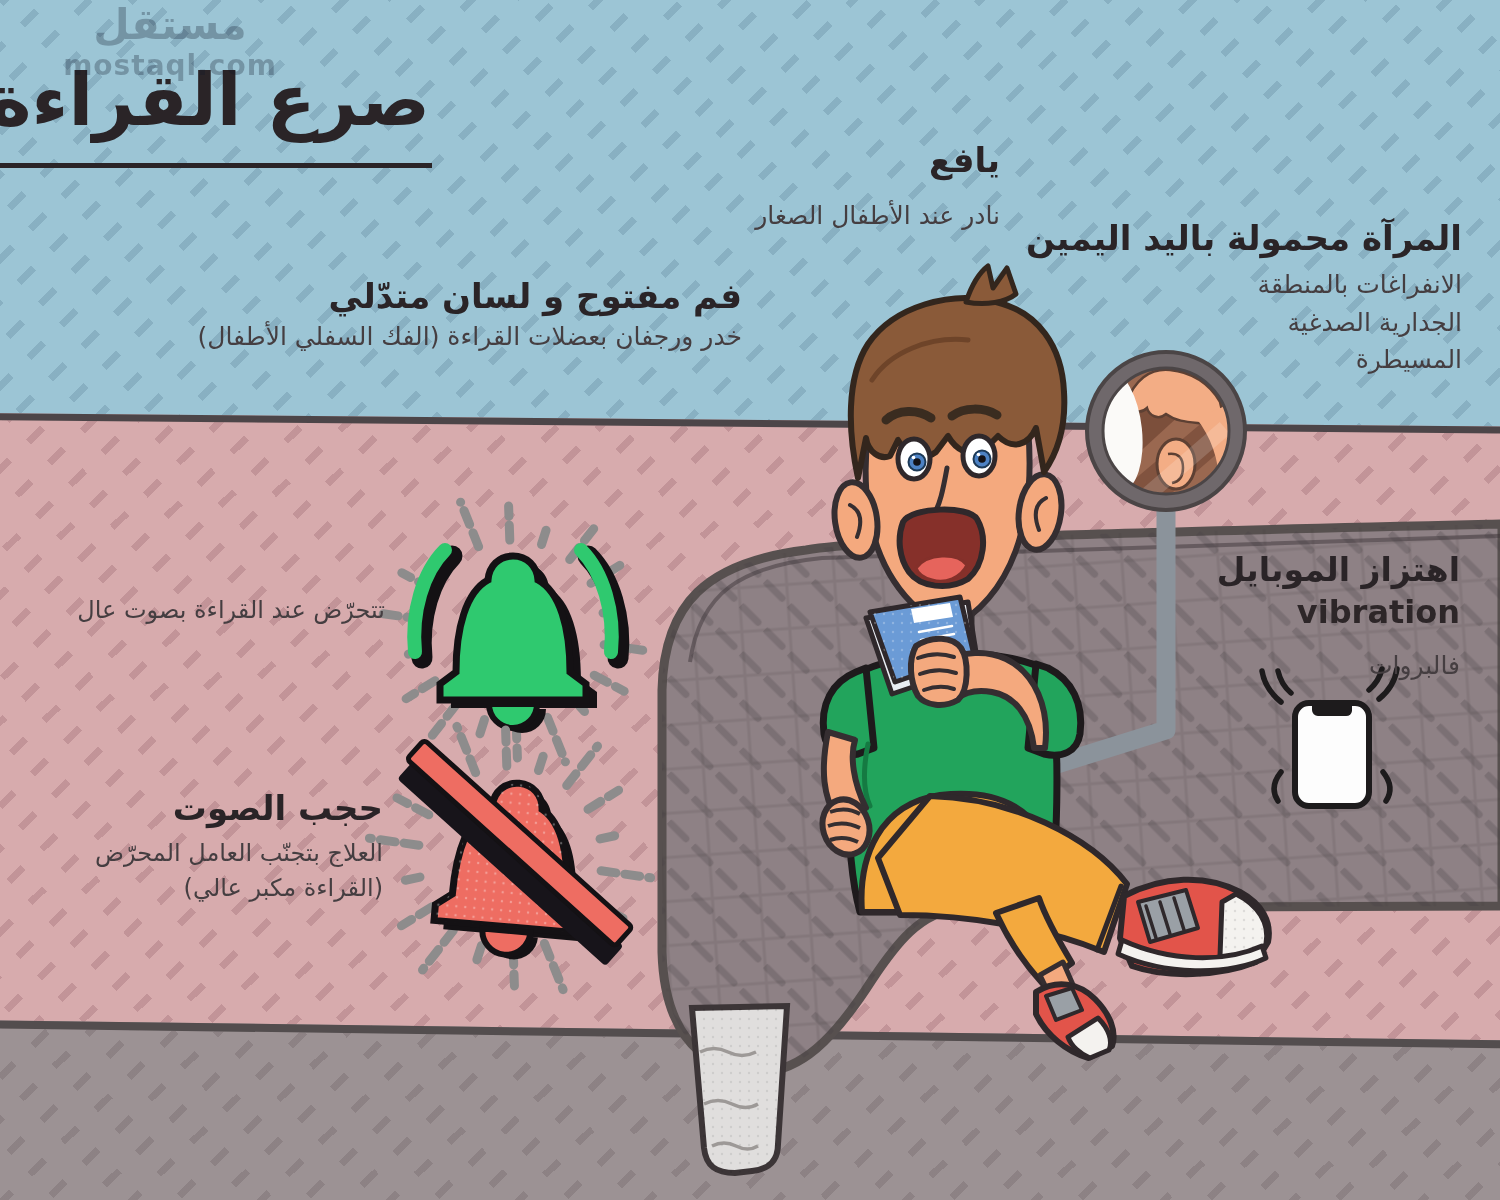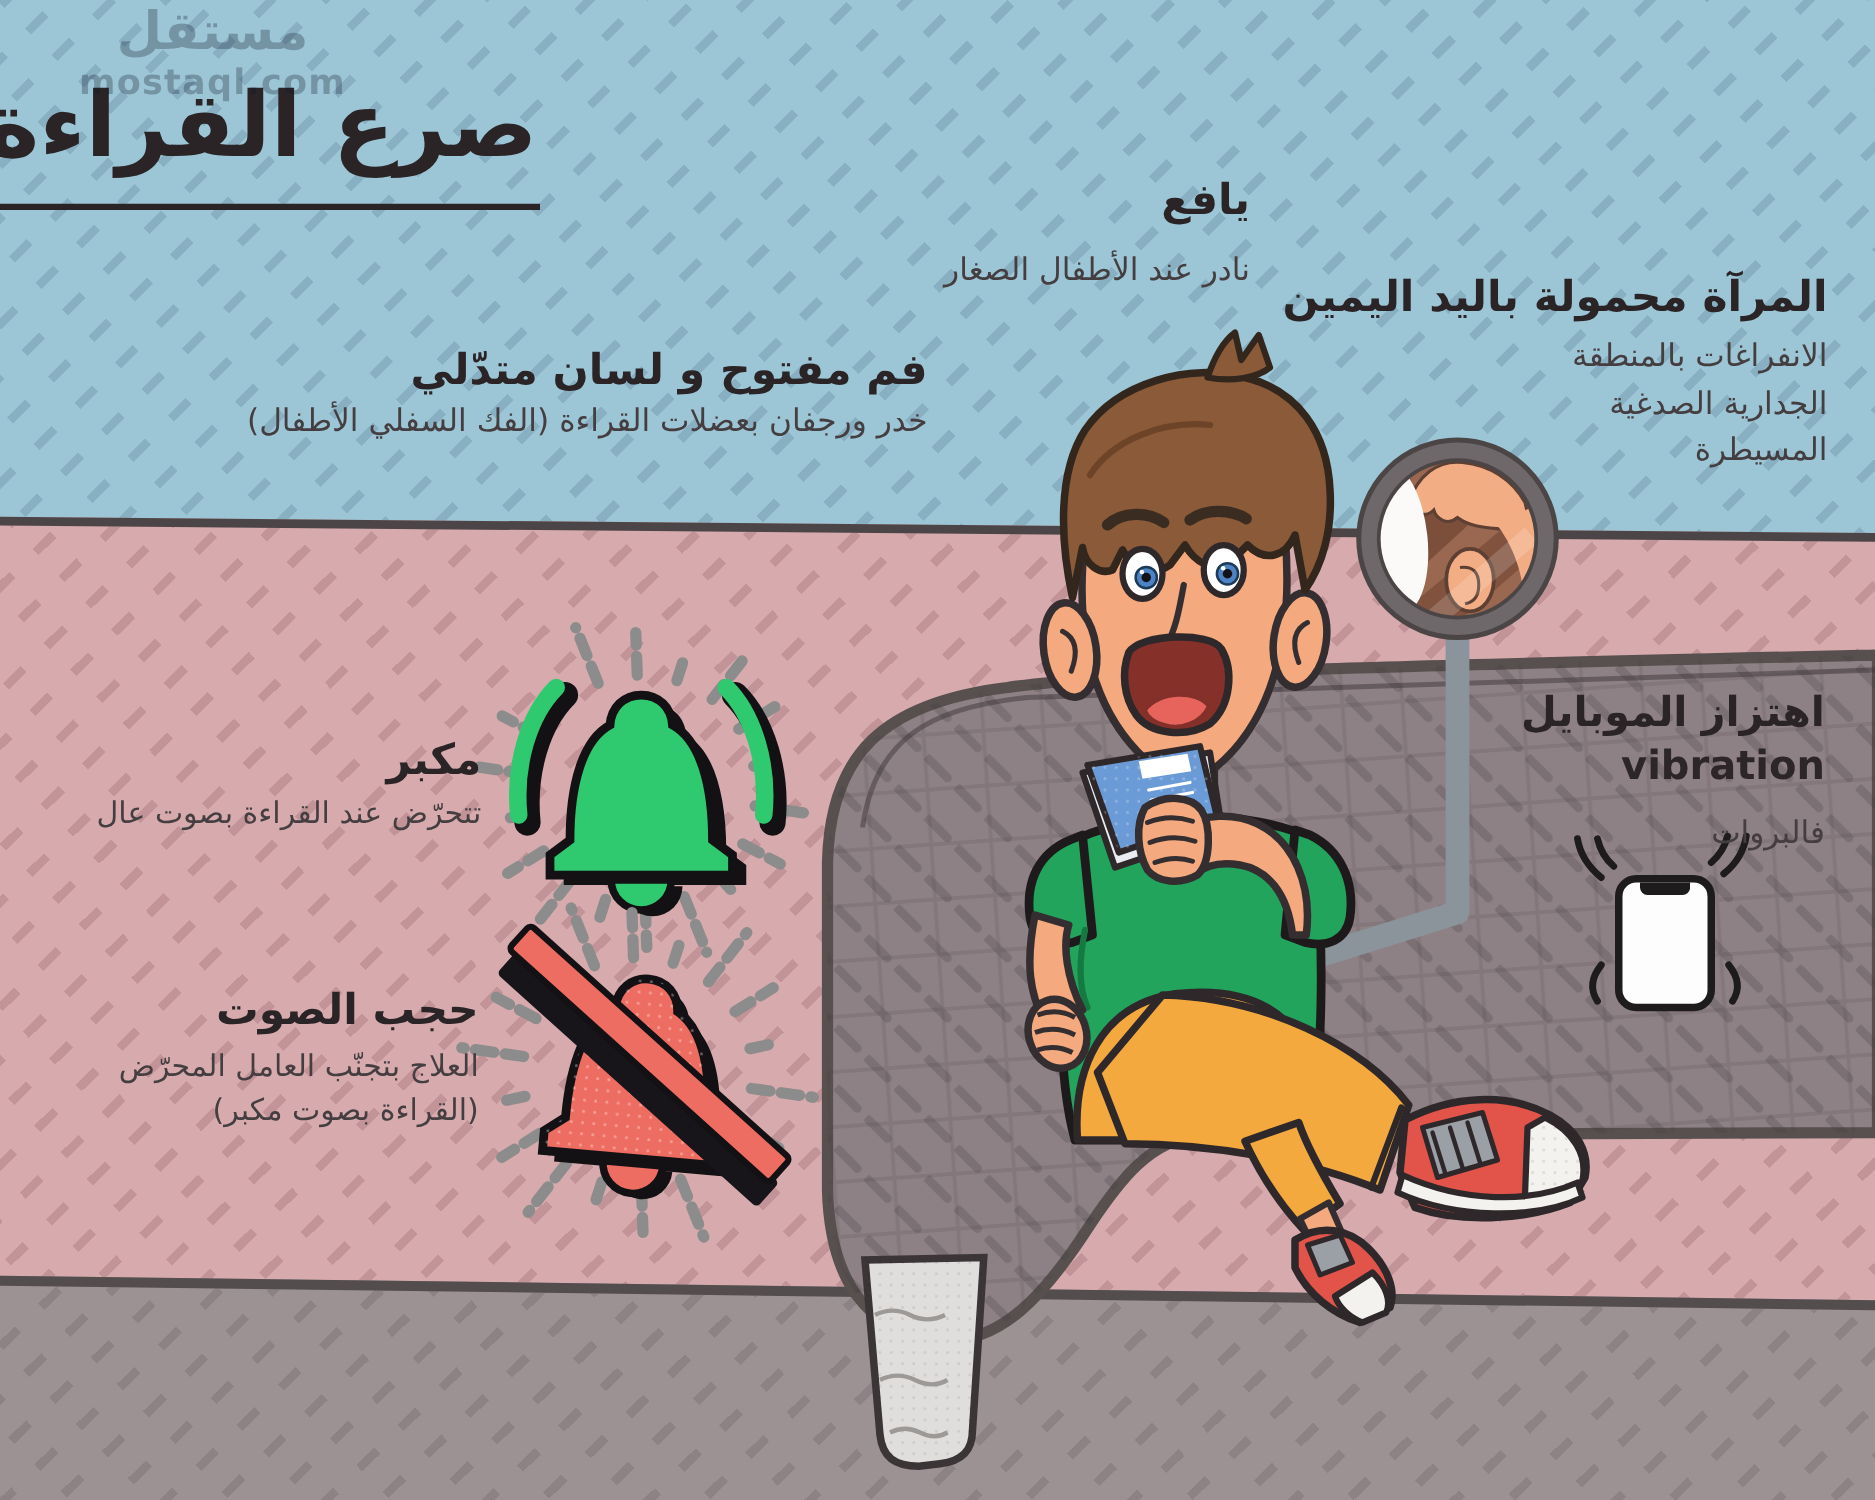--- a/index.html
+++ b/index.html
@@ -329,29 +329,28 @@
     <div>المسيطرة</div>
   </div>
 </div>
 
 <div class="txt blk-mouth" dir="rtl">
   <div class="t">فم مفتوح و لسان متدّلي</div>
   <div class="s">خدر ورجفان بعضلات القراءة (الفك السفلي الأطفال)</div>
 </div>
 
 <div class="txt blk-loud" dir="rtl">
-  <div class="t">مكبر</div>
   <div class="s">تتحرّض عند القراءة بصوت عال</div>
 </div>
 
 <div class="txt blk-mute" dir="rtl">
   <div class="t">حجب الصوت</div>
   <div class="s">
     <div>العلاج بتجنّب العامل المحرّض</div>
-    <div>(القراءة بصوت مكبر)</div>
+    <div>(القراءة مكبر عالي)</div>
   </div>
 </div>
 
 <div class="txt blk-vib" dir="rtl">
   <div class="t">اهتزاز الموبايل</div>
   <div class="v">vibration</div>
   <div class="s">فالبروات</div>
 </div>
 
 <div class="watermark">

